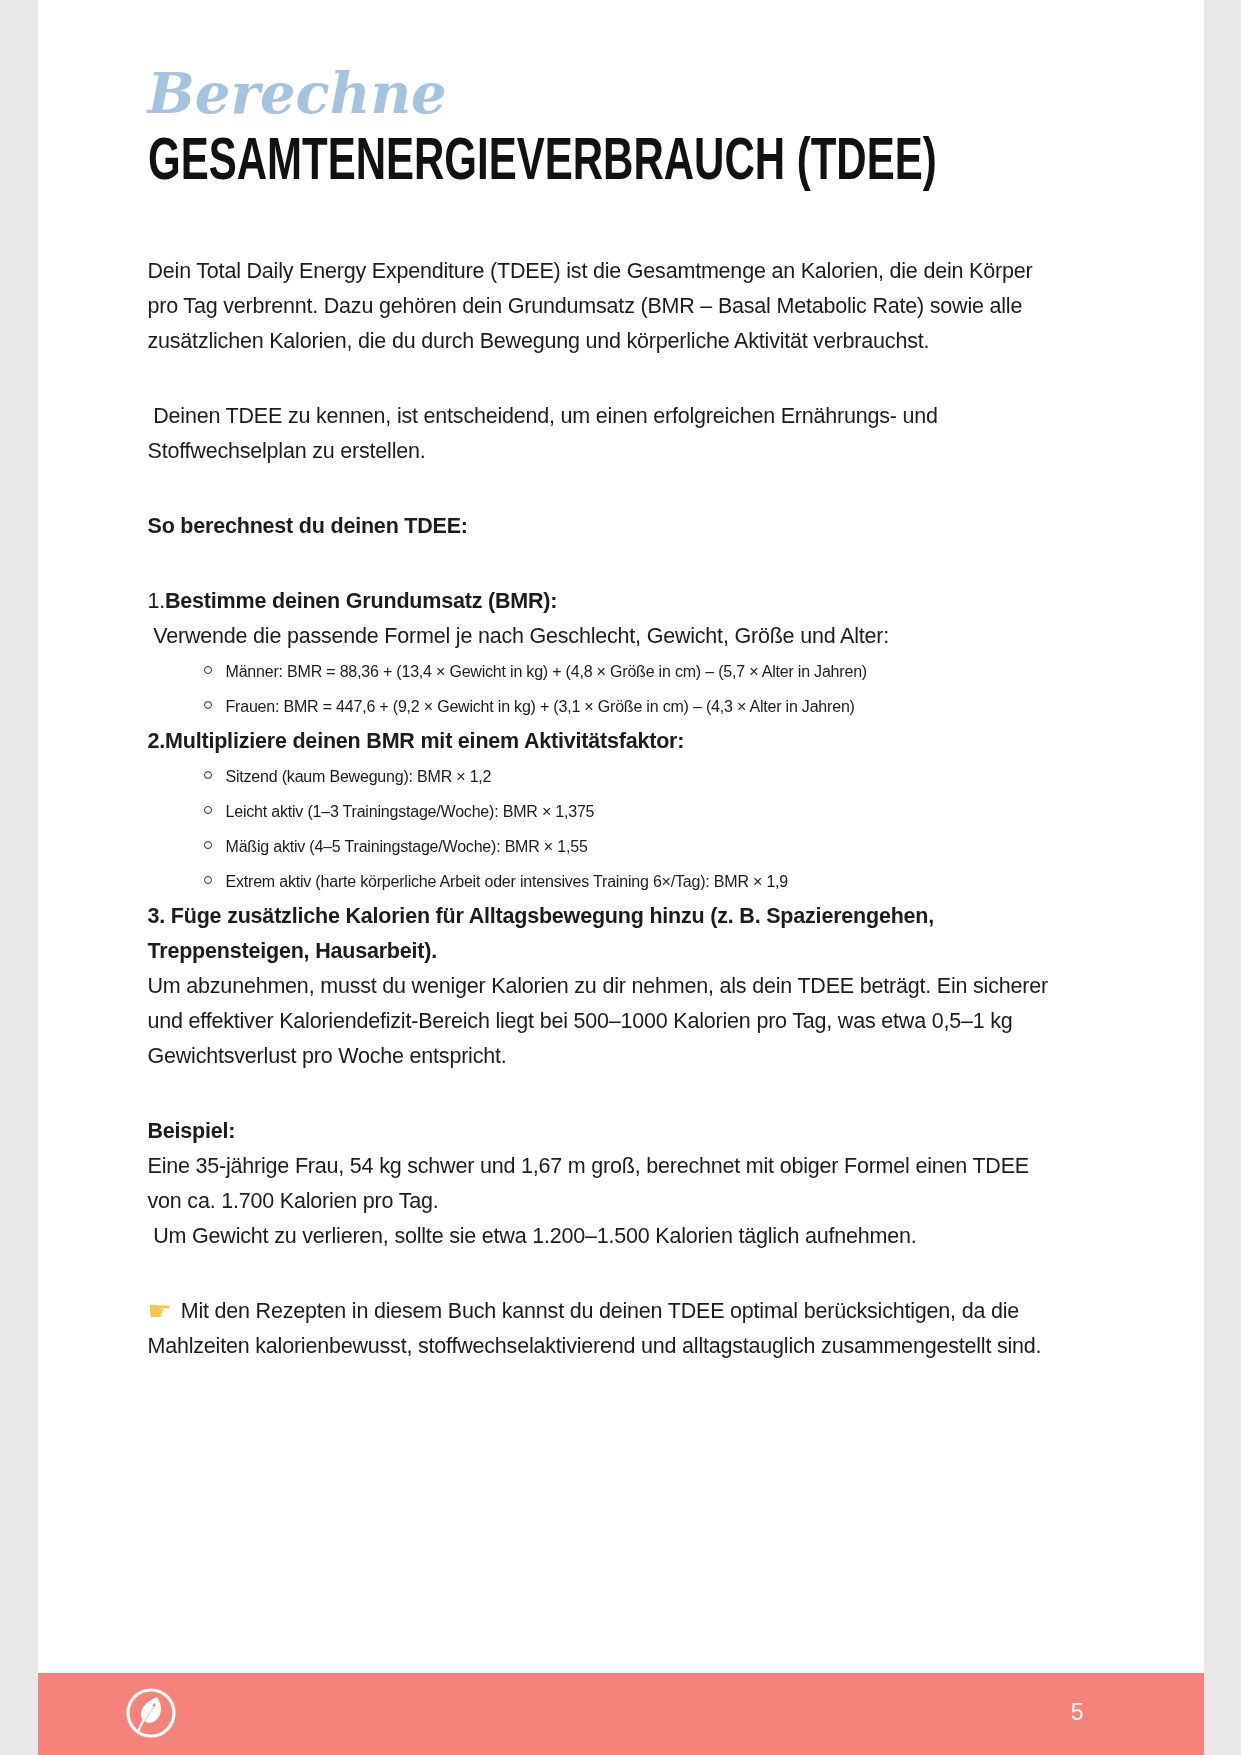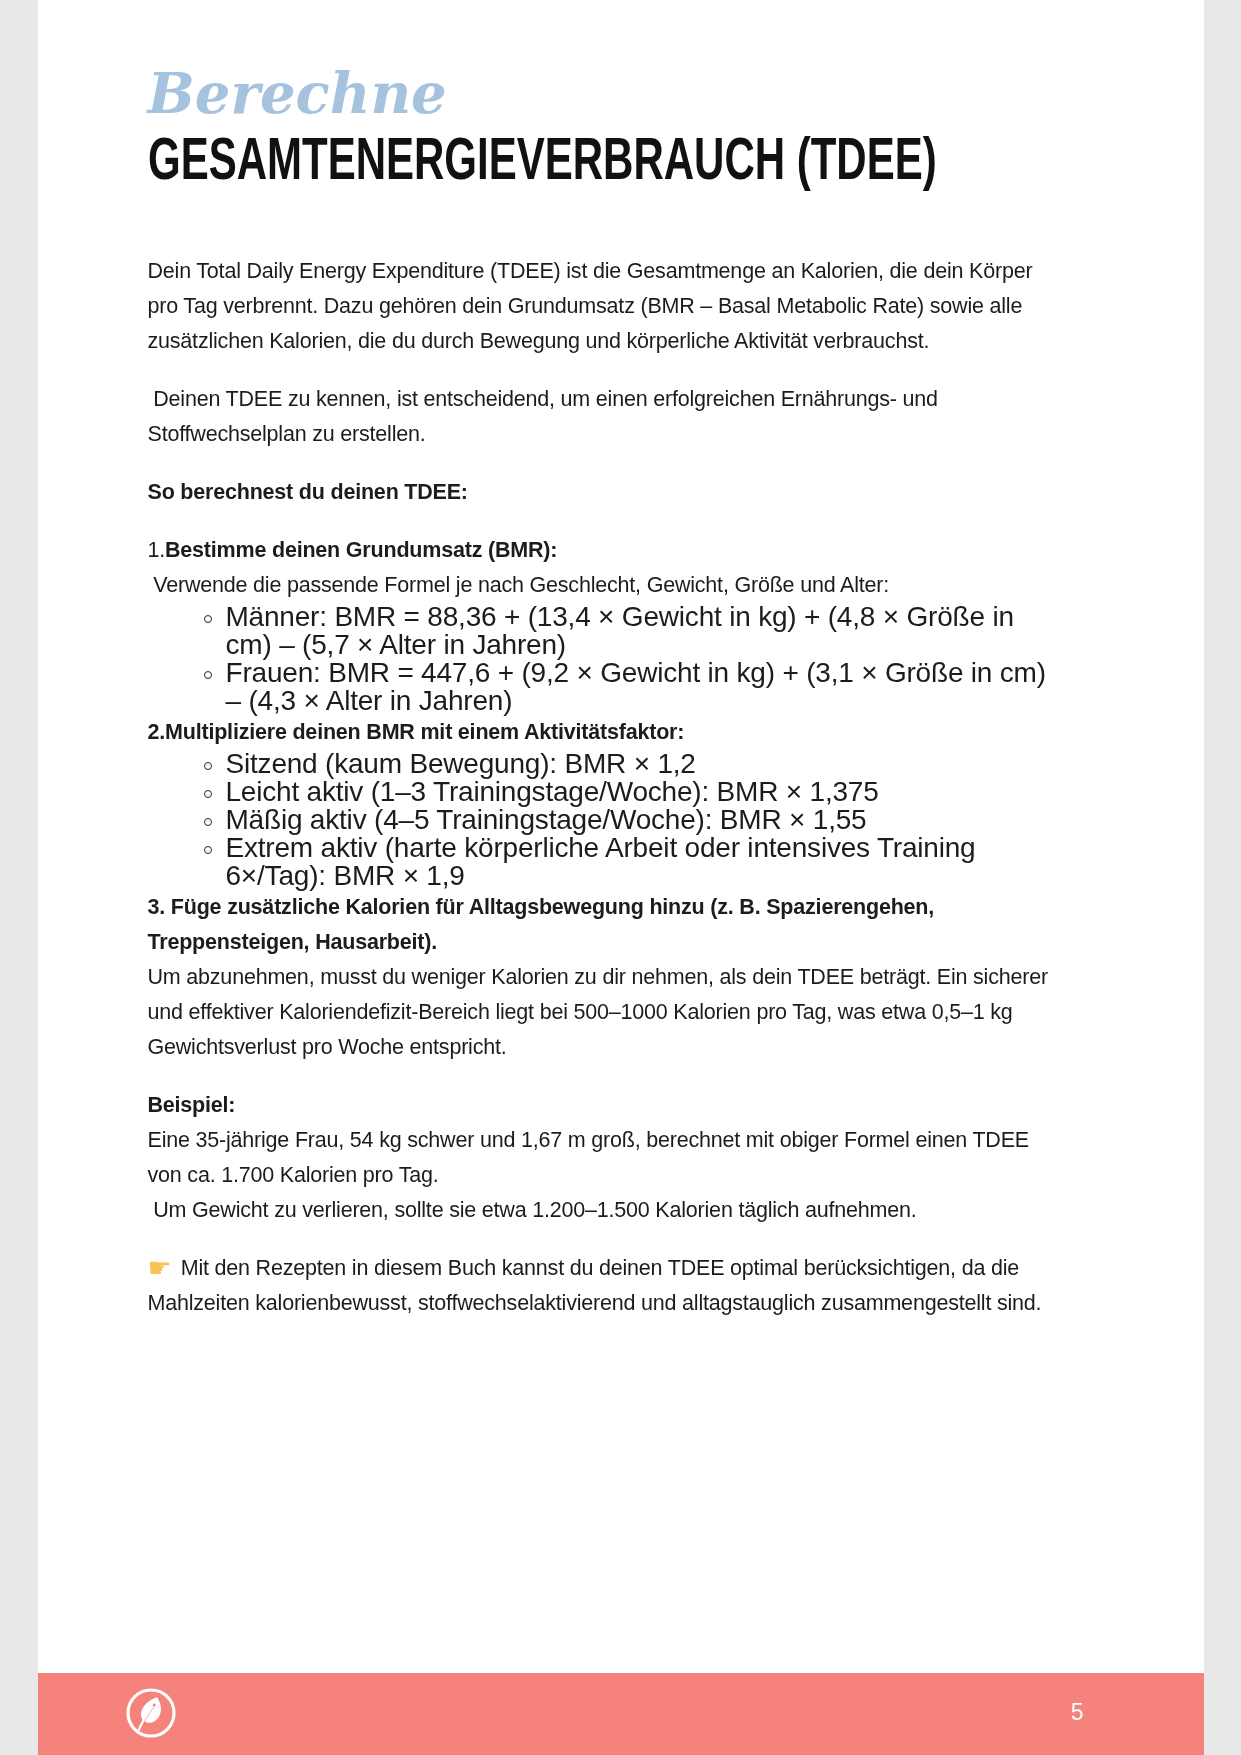--- a/index.html
+++ b/index.html
@@ -39,30 +39,30 @@
     transform: scaleX(0.70);
     transform-origin: left center;
   }
   .para {
     font-size: 21.5px;
     line-height: 35px;
     letter-spacing: -0.2px;
     white-space: pre-wrap;
   }
   .bold { font-weight: 700; }
-  .mt { margin-top: 23px; }
+  .mt { margin-top: 40px; }
   .mt-big { margin-top: 64px; }
   ul.bullets {
     list-style: none;
   }
   ul.bullets li {
     position: relative;
     padding-left: 78px;
-    font-size: 28px;
-    line-height: 28px;
+    font-size: 16px;
+    line-height: 35px;
     letter-spacing: -0.2px;
   }
   ul.bullets .dot {
     position: absolute;
     left: 56px;
     top: 12px;
     width: 8px;
     height: 8px;
     border: 1.7px solid #2a2a2a;
     border-radius: 50%;

